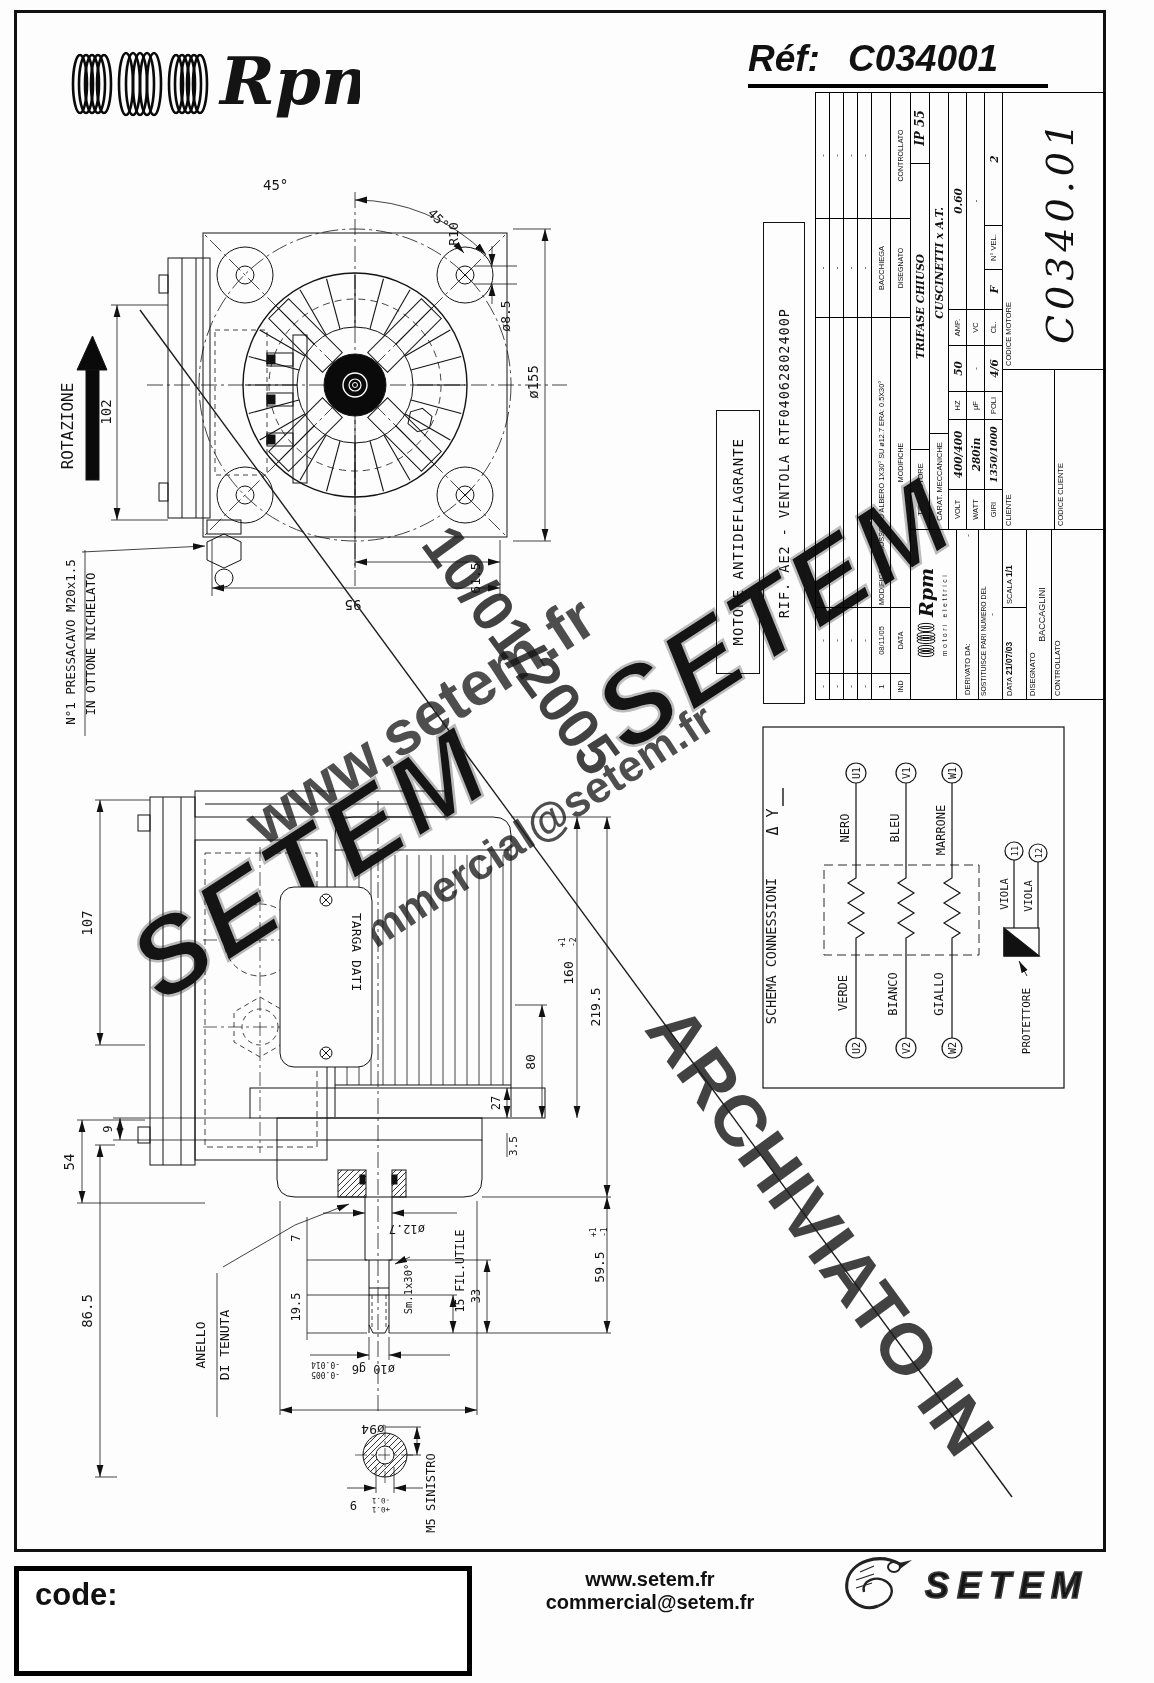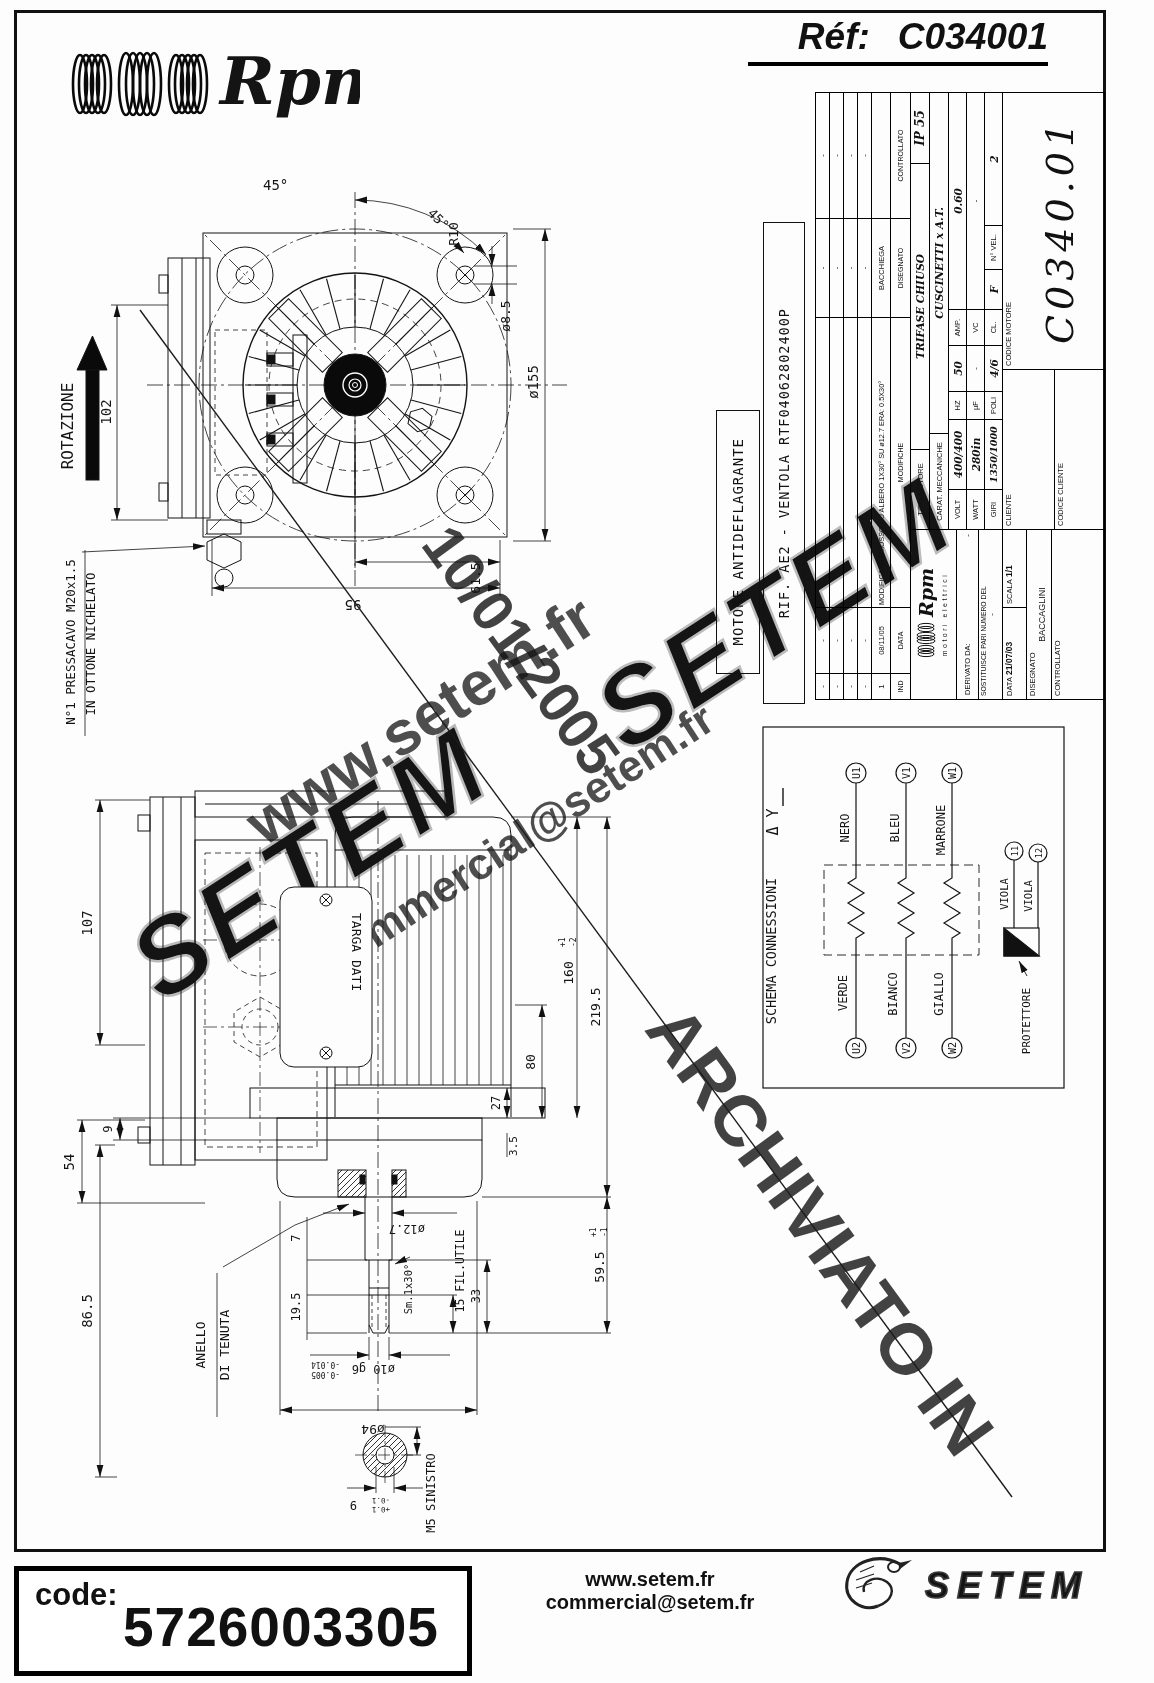--- a/index.html
+++ b/index.html
@@ -4,22 +4,22 @@
 <style>
   html,body{margin:0;padding:0;background:#e8e8e8;}
   #page{position:relative;width:1154px;height:1683px;background:#fdfdfd;overflow:hidden;
         font-family:"Liberation Sans",sans-serif;color:#111;}
   #frame{position:absolute;left:14px;top:10px;width:1086px;height:1536px;border:3px solid #111;}
   .abs{position:absolute;}
   svg{display:block;}
   svg text{fill:#141414;}
   .t{font-family:"DejaVu Sans Mono",monospace;}
   
-  #refbox{position:absolute;left:748px;top:16px;width:300px;border-bottom:4px solid #000;
-          font-style:italic;font-weight:bold;font-size:37px;text-align:right;padding-bottom:4px;}
+  #refbox{position:absolute;left:748px;top:38px;width:300px;border-bottom:4px solid #000;
+          font-style:italic;font-weight:bold;font-size:37px;text-align:left;padding-bottom:4px;}
   #refbox .sp{display:inline-block;width:28px;}
   
   .vbox{position:absolute;border:1.5px solid #111;display:flex;align-items:center;justify-content:center;background:transparent;}
   .vtext{writing-mode:vertical-rl;transform:rotate(180deg);font-family:"DejaVu Sans Mono",monospace;
          font-size:14px;letter-spacing:1px;white-space:nowrap;}
   
   #tbwrap{position:absolute;left:815px;top:92px;width:290px;height:608px;}
   #tb{position:absolute;left:0;top:0;width:608px;height:290px;transform-origin:0 0;
       transform:rotate(-90deg) translateX(-608px);border:1.5px solid #000;box-sizing:border-box;
       background:transparent;font-size:8px;}
@@ -674,21 +674,20 @@
       </div>
     </div>
   </div>
 
   <svg class="abs" style="left:0;top:0;pointer-events:none" width="1154" height="1683">
     <line x1="140" y1="310" x2="1012" y2="1497" stroke="#1c1c1c" stroke-width="1.4"></line>
   </svg>
 
   <div id="codebox">
     <div class="cl">code:</div>
-    <div class="cv">5726003305</div>
   </div>
   <div id="midfoot">
     <div class="a">www.setem.fr</div>
     <div class="a">commercial@setem.fr</div>
   </div>
   <svg id="setemlogo" width="310" height="90">
     <g stroke="#222" fill="none">
       <path d="M70,14 C48,2 20,12 17,32 C14,50 32,62 48,56" stroke-width="3"></path>
       <path d="M48,56 C62,51 66,39 57,32 C47,25 31,30 34,42" stroke-width="2.4"></path>
       <ellipse cx="64" cy="17" rx="6" ry="5" stroke-width="2"></ellipse>

